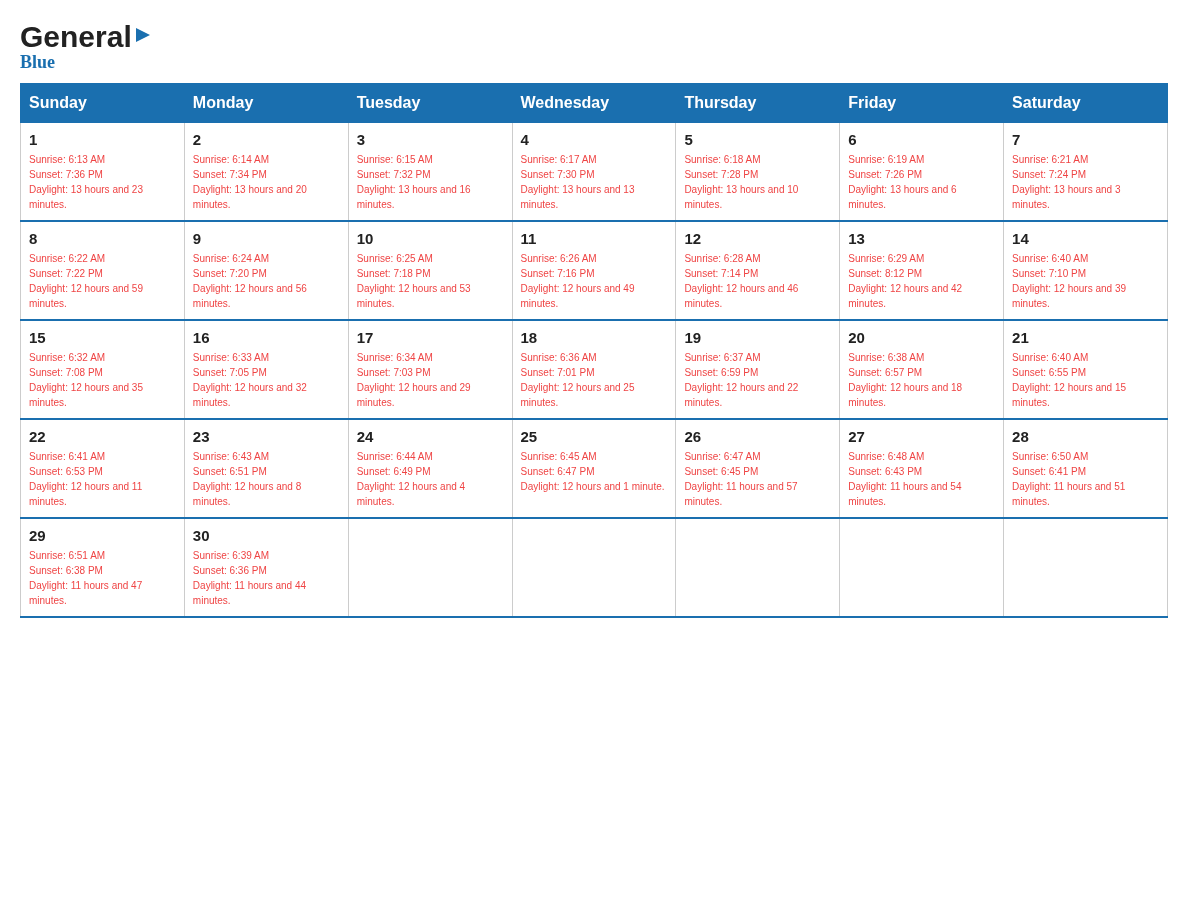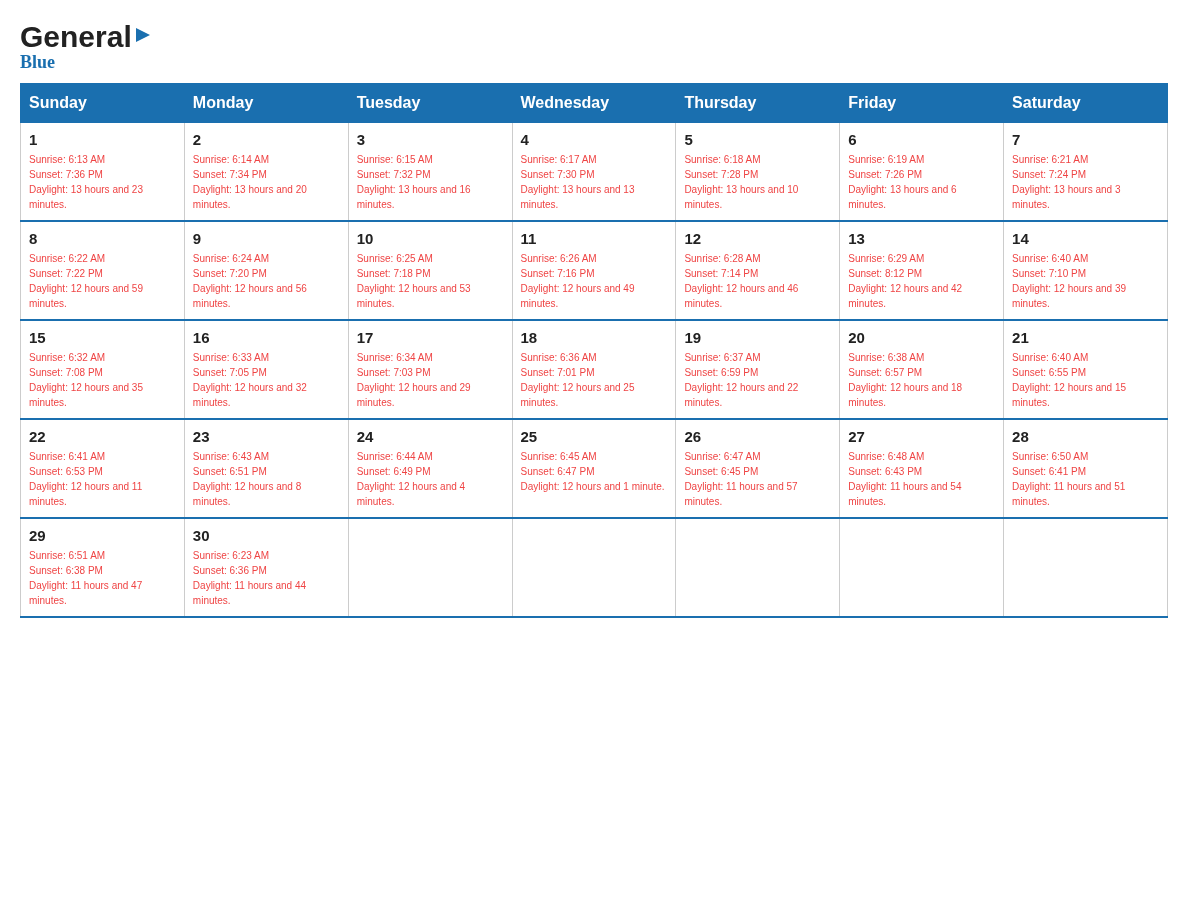--- a/index.html
+++ b/index.html
@@ -360,21 +360,21 @@
         <span class="day-number">29</span>
         <div class="day-info">
           <span>Sunrise: 6:51 AM</span><br>
           <span>Sunset: 6:38 PM</span><br>
           <span>Daylight: 11 hours and 47 minutes.</span>
         </div>
       </td>
         <td>
         <span class="day-number">30</span>
         <div class="day-info">
-          <span>Sunrise: 6:23 AM</span><br>
+          <span>Sunrise: 6:39 AM</span><br>
           <span>Sunset: 6:36 PM</span><br>
           <span>Daylight: 11 hours and 44 minutes.</span>
         </div>
       </td>
         <td class="empty-cell"></td>
         <td class="empty-cell"></td>
         <td class="empty-cell"></td>
         <td class="empty-cell"></td>
         <td class="empty-cell"></td>
       </tr>

